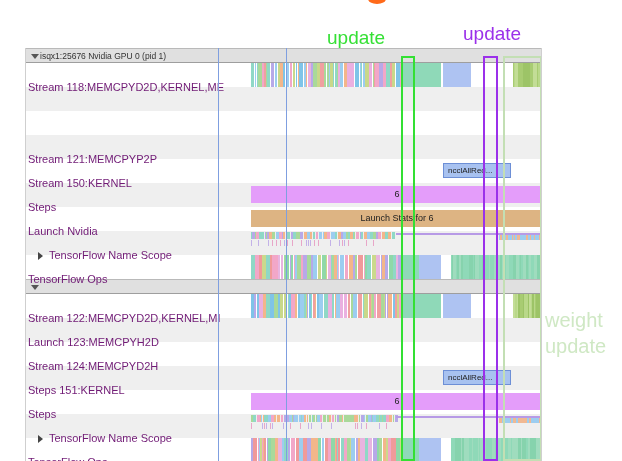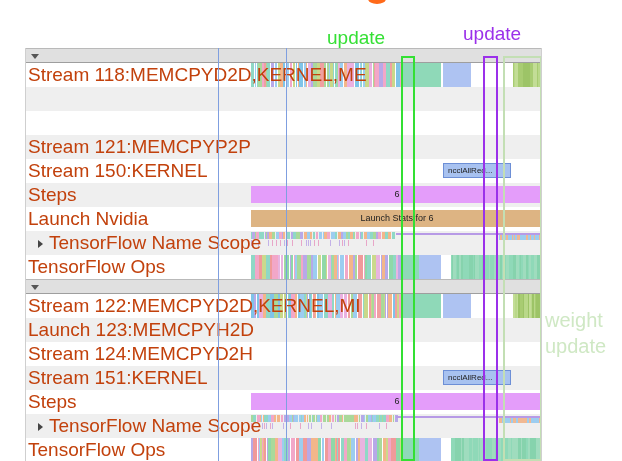--- a/index.html
+++ b/index.html
@@ -77,25 +77,25 @@
   }
 
   .row {
     position: relative;
     height: 24px;
     box-sizing: border-box;
   }
   .row.alt { background: #efefef; }
   .row-label {
     position: absolute;
-    left: 2px; top: 0;
+    left: 2px; top: 12px;
     height: 24px;
     line-height: 24px;
-    font-size: 19px;
-    color: #c2410c;
+    font-size: 11px;
+    color: #701a75;
     white-space: nowrap;
     z-index: 6;
     background: transparent;
   }
   .row-label.indented { left: 12px; }
   .row-label .tri-small {
     display: inline-block;
     width: 0; height: 0;
     border-top: 4px solid transparent;
     border-bottom: 4px solid transparent;
@@ -188,21 +188,21 @@
 
   <div id="annot-orange-clip"></div>
 
   <div class="annot" id="annot-concat">update</div>
   <div class="annot" id="annot-split">update</div>
   <div class="annot" id="annot-nccl">nccl</div>
   <div class="annot" id="annot-weight-update">weight<br>update</div>
 
   <div id="panel">
     <div id="panel-inner">
-        <div class="group-header"><span class="tri"></span></div>
+        <div class="group-header"><span class="tri"></span><span>isqx1:25676 Nvidia GPU 0 (pid 1)</span></div>
         <div class="row">
           <div class="track">
             <div class="barblock" style="left: 0px; width: 3px; background: rgb(143, 216, 198);"></div>
             <div class="barblock" style="left: 4px; width: 1px; background: rgb(156, 205, 240);"></div>
             <div class="barblock" style="left: 6px; width: 1px; background: rgb(143, 216, 198);"></div>
             <div class="barblock" style="left: 7px; width: 4px; background: rgb(169, 217, 154);"></div>
             <div class="barblock" style="left: 11px; width: 2px; background: rgb(242, 167, 200);"></div>
             <div class="barblock" style="left: 13px; width: 2px; background: rgb(240, 160, 160);"></div>
             <div class="barblock" style="left: 15px; width: 1px; background: rgb(169, 217, 154);"></div>
             <div class="barblock" style="left: 16px; width: 3px; background: rgb(143, 216, 198);"></div>
@@ -623,21 +623,21 @@
         <div class="row">
           <div class="track"></div>
           <div class="label-mask"></div>
           <div class="row-label">Stream 124:MEMCPYD2H</div>
         </div>
         <div class="row alt">
           <div class="track">
             <div class="nccl-box" style="left: 192px; width: 68px;">ncclAllRed...</div>
           </div>
           <div class="label-mask"></div>
-          <div class="row-label">Stream 151:KERNEL</div>
+          <div class="row-label">Steps 151:KERNEL</div>
         </div>
         <div class="row">
           <div class="track">
             <div class="solidbar" style="left: 0px; width: 292px; background: rgb(228, 157, 250); line-height: 17px;">6</div>
           </div>
           <div class="label-mask"></div>
           <div class="row-label">Steps</div>
         </div>
         <div class="row alt">
           <div class="track">

